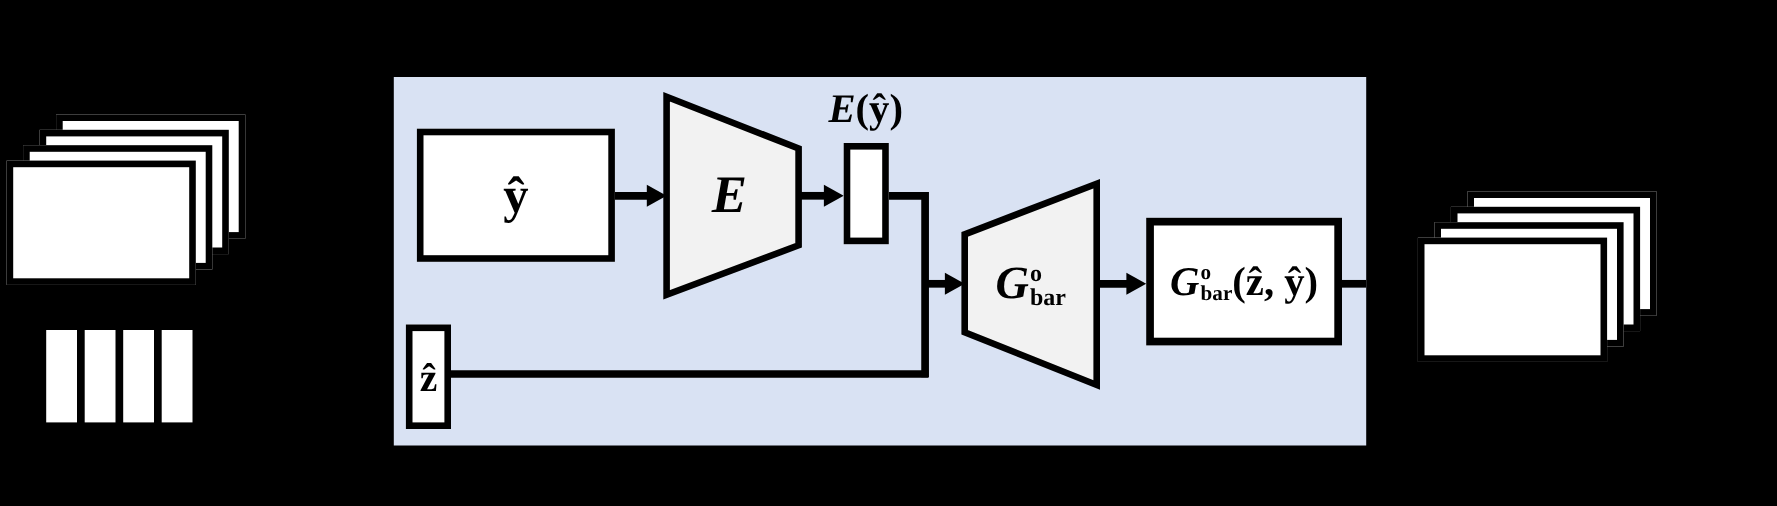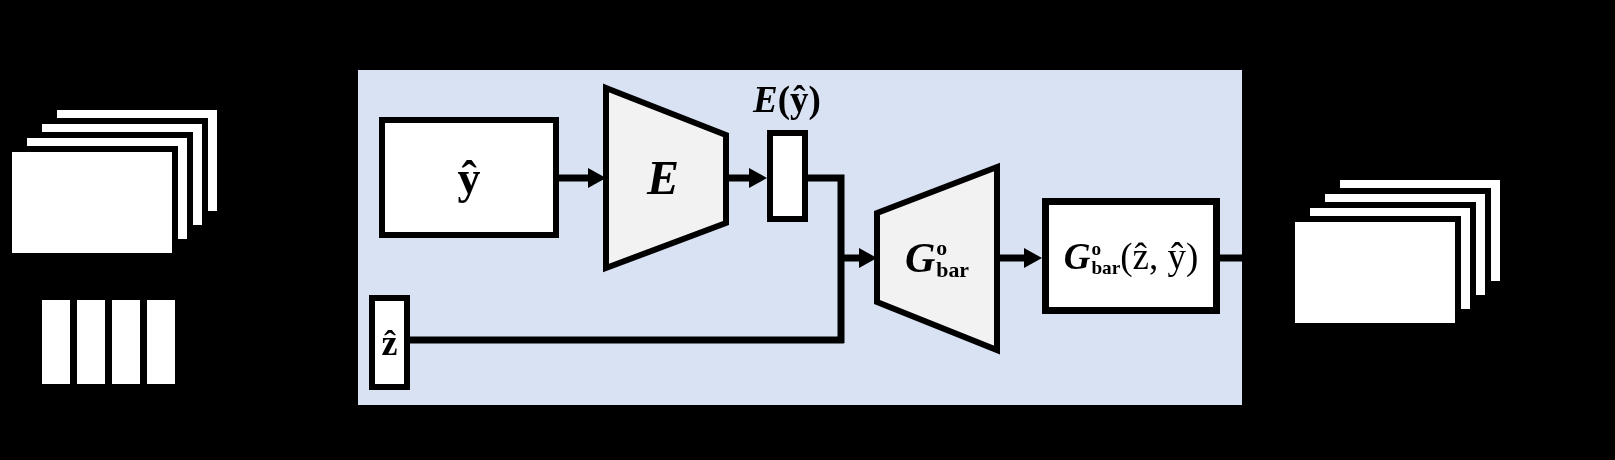--- a/index.html
+++ b/index.html
@@ -63,21 +63,21 @@
   .supsub{
     display:inline-flex;flex-direction:column;
     align-items:flex-start;justify-content:center;
     font-size:0.52em;line-height:1.0;
     font-style:normal;font-weight:bold;
     transform:translateY(0.10em);
     margin-left:1px;
   }
   .supsub .sup{display:block;}
   .supsub .sub{display:block;text-align:center;}
-  .args{font-weight:normal;font-style:normal;}
+  .args{font-weight:bold;font-style:normal;}
 </style>
 </head>
 <body>
 
 <div class="stage">
 
   <div>
     <div class="card" style="left:51px;top:104px;"></div>
     <div class="card" style="left:36px;top:118px;"></div>
     <div class="card" style="left:21px;top:132px;"></div>

